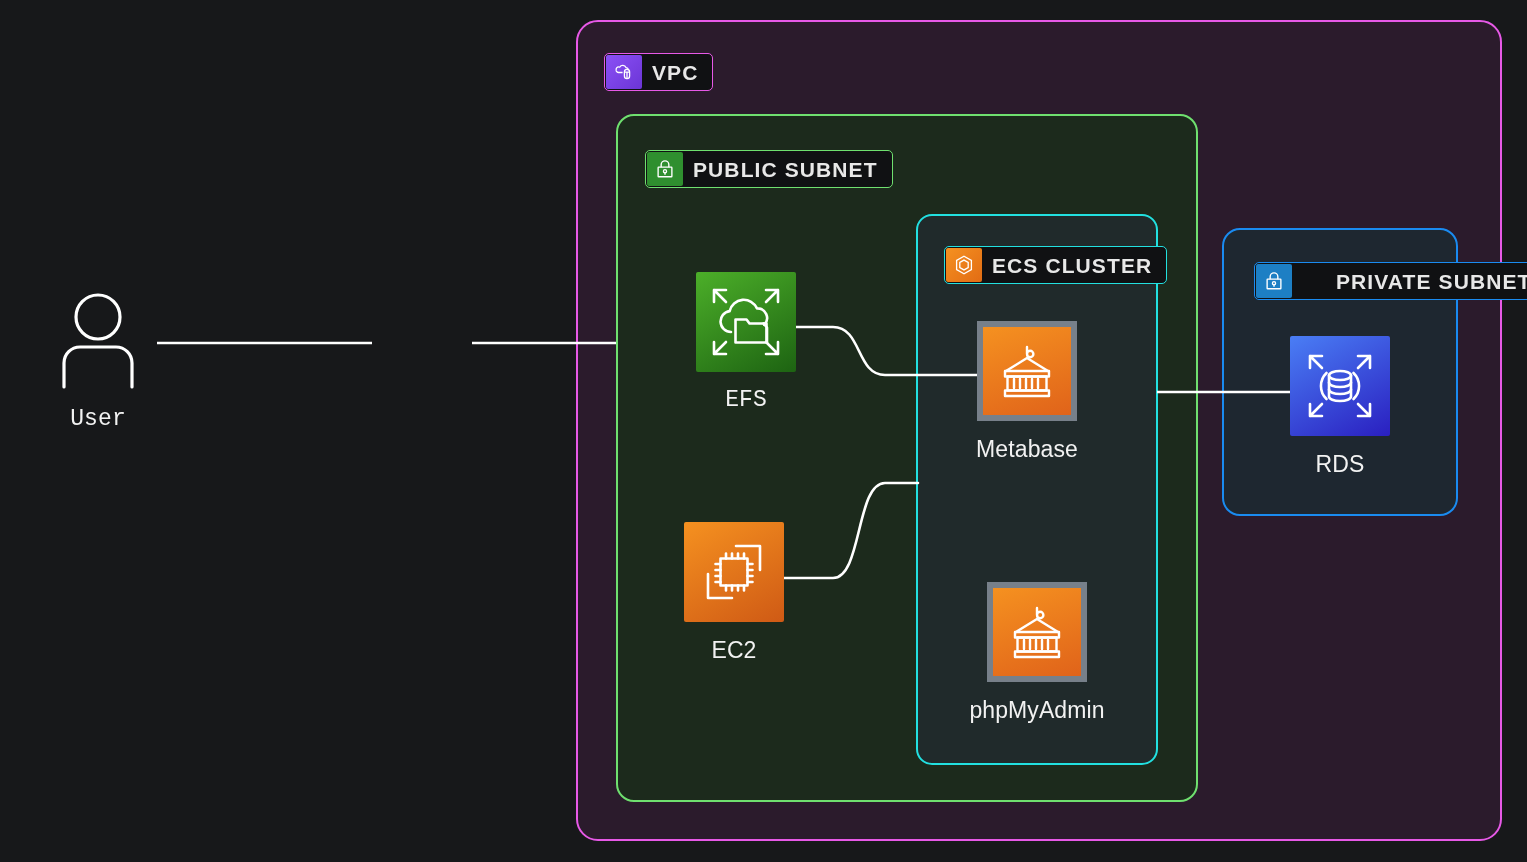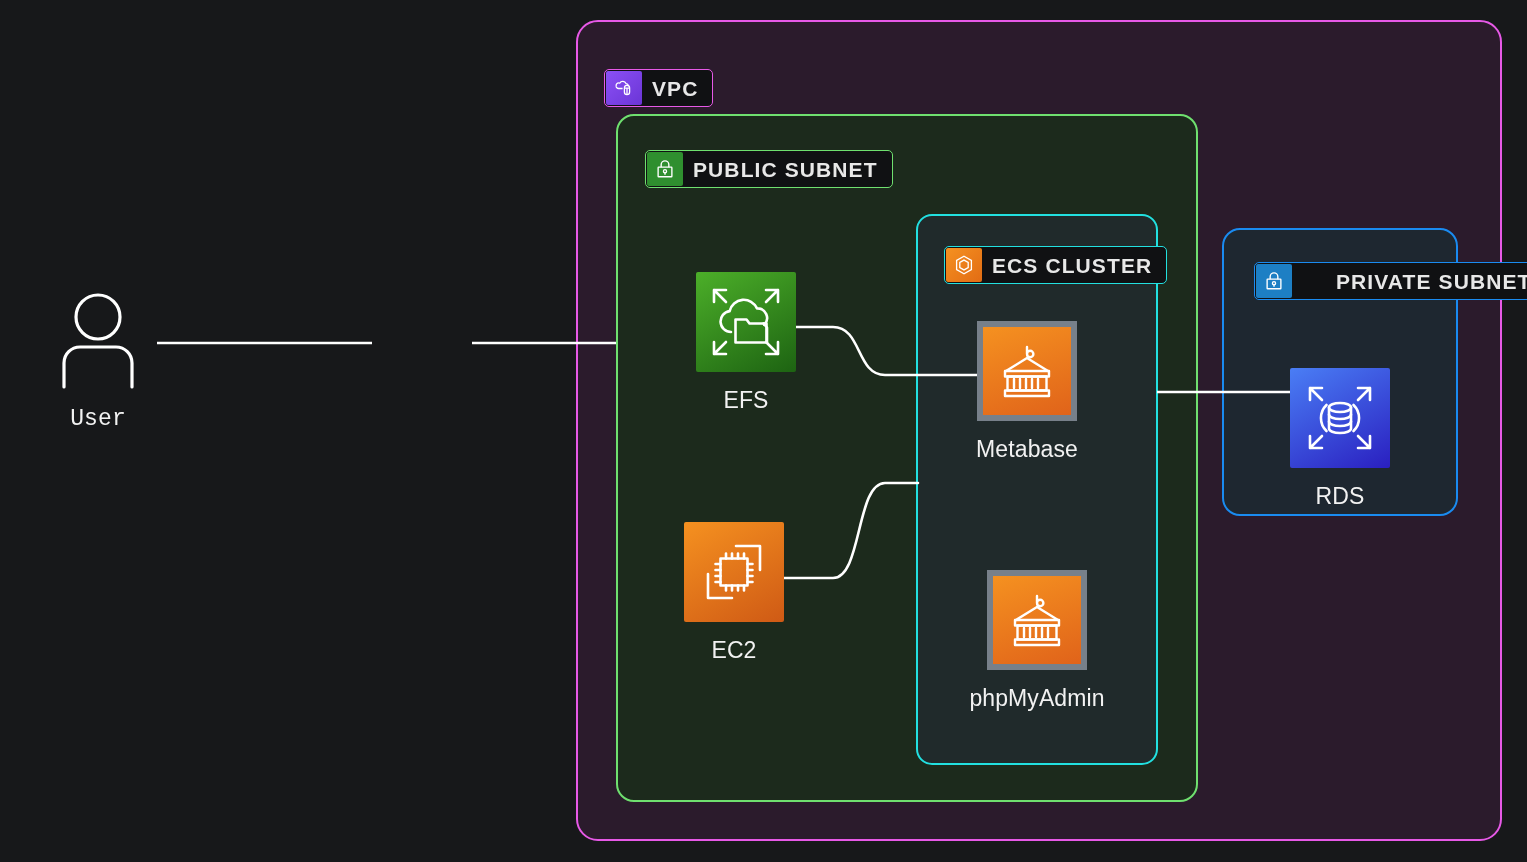--- a/index.html
+++ b/index.html
@@ -84,21 +84,21 @@
     border-radius: 2px;
   }
   .grp-label .txt {
     color: #e8e8e8;
     font-size: 21px;
     font-weight: bold;
     letter-spacing: 1.1px;
     white-space: nowrap;
     line-height: 1;
   }
-  .lbl-vpc  { left: 604px; top: 53px;  border-color: #e759e7; margin-top: 16px; }
+  .lbl-vpc  { left: 604px; top: 53px;  border-color: #e759e7; }
   .lbl-vpc .badge { background: linear-gradient(135deg,#8b50f5 0%,#6b35d6 100%); }
   .lbl-public { left: 645px; top: 150px; border-color: #6fe06f; }
   .lbl-public .badge { background: #2f8f2f; }
   .lbl-ecs  { left: 944px; top: 246px; border-color: #22e0e0; }
   .lbl-ecs .badge { background: linear-gradient(135deg,#f59120 0%,#e26c14 100%); }
   .lbl-private { left: 1254px; top: 262px; border-color: #1a8bf0; gap: 34px; }
   .lbl-private .badge { background: #1d7fc4; }
 
   
   .node {
@@ -139,25 +139,25 @@
     border: 6px solid #77808a;
     box-sizing: border-box;
     display: flex;
     align-items: center;
     justify-content: center;
   }
 
   
   .node-user     { left: 38px;  top: 287px; width: 120px; font-family: Liberation Mono, monospace; }
   .node-igw      { left: 356px; top: 287px; width: 120px; }
-  .node-efs      { left: 684px; top: 272px; width: 124px; }
+  .node-efs      { left: 684px; top: 272px; width: 124px; font-family: Liberation Mono, monospace; }
   .node-ec2      { left: 684px; top: 522px; width: 100px; align-items: center; }
   .node-metabase { left: 987px; top: 321px; width: 80px; }
-  .node-phpmy    { left: 987px; top: 570px; width: 100px; }
-  .node-rds      { left: 1290px;top: 336px; width: 100px; margin-top: 32px; }
+  .node-phpmy    { left: 987px; top: 582px; width: 100px; }
+  .node-rds      { left: 1290px;top: 336px; width: 100px; }
 
   
   #edges {
     position: absolute;
     left: 0; top: 0;
     width: 1527px; height: 862px;
     pointer-events: none;
   }
 </style>
 </head>

